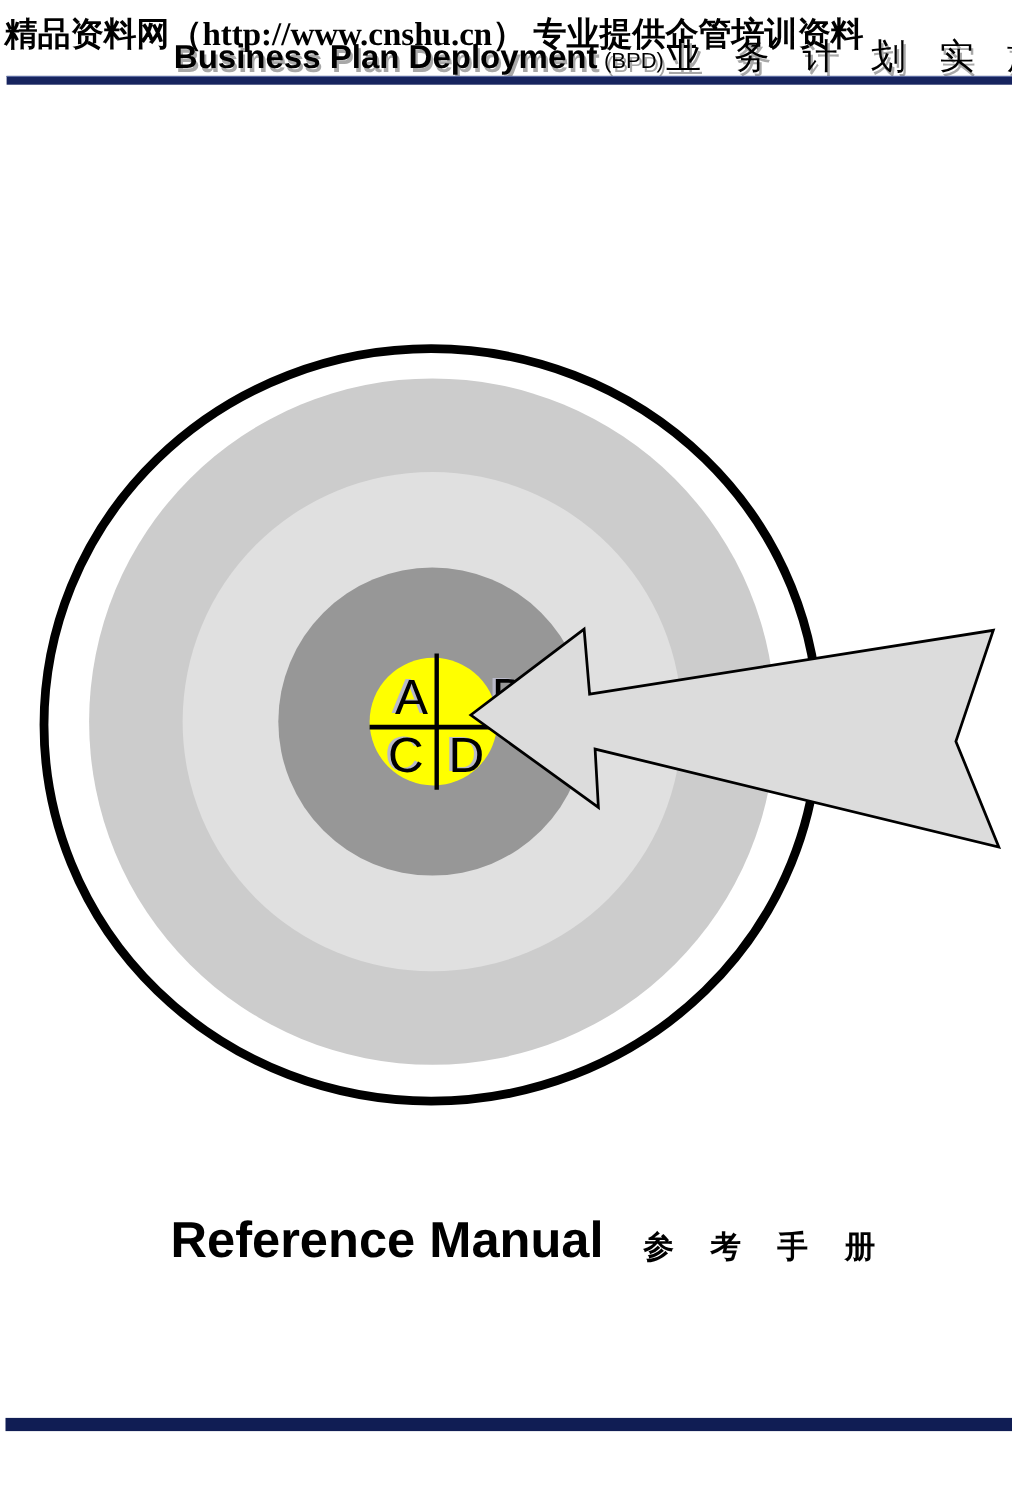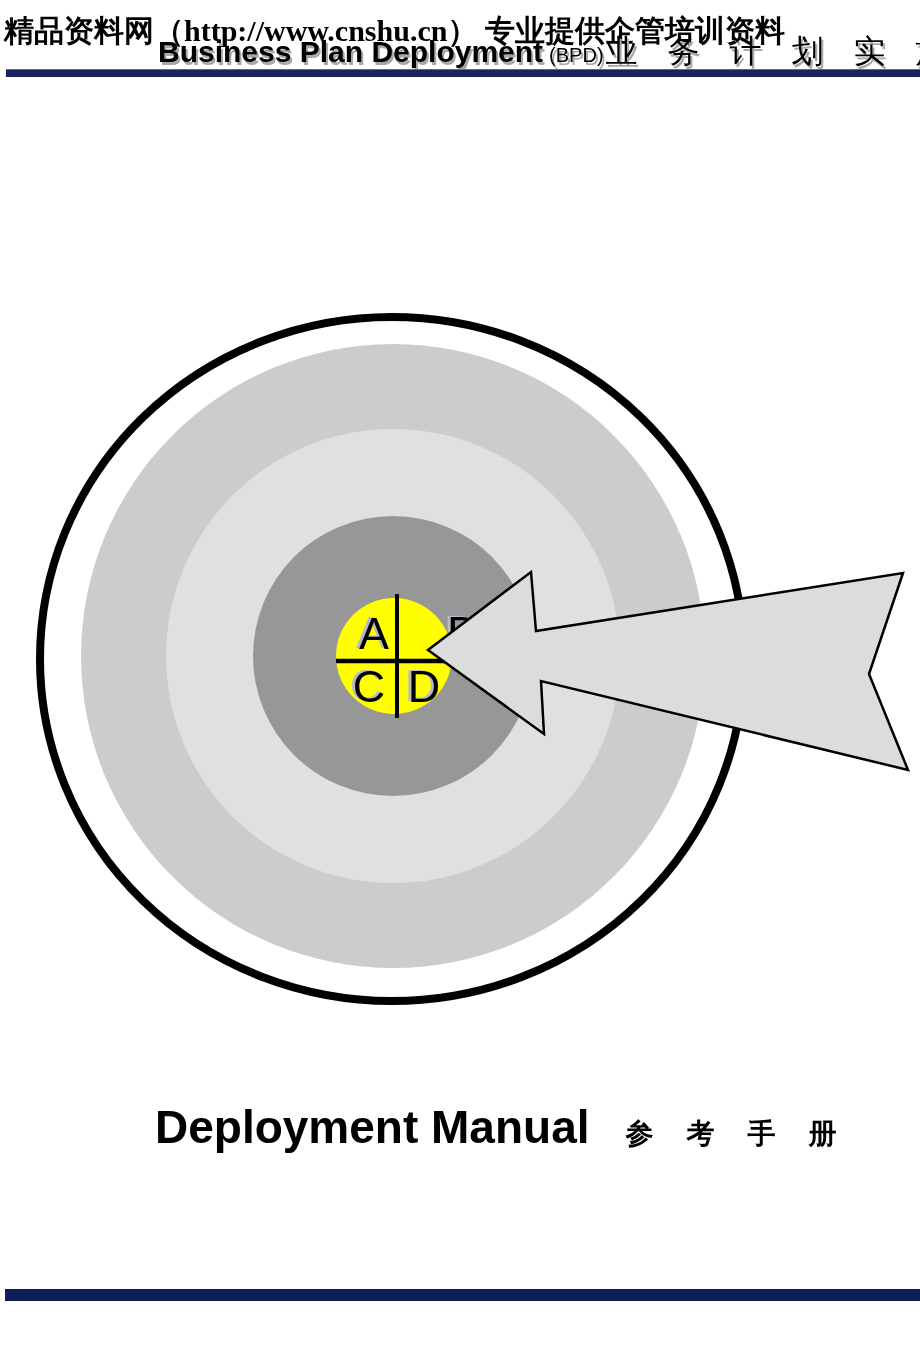--- a/index.html
+++ b/index.html
@@ -106,17 +106,17 @@
   <text class="quad-letter" x="421" y="701" text-anchor="middle" fill="#b9b9c9">D</text>
   <text class="quad-letter" x="424" y="702" text-anchor="middle" fill="#000000">D</text>
 
   <line x1="397" y1="594" x2="397" y2="718" stroke="#000000" stroke-width="4"></line>
   <line x1="336" y1="661" x2="452" y2="661" stroke="#000000" stroke-width="4.5"></line>
 
   <polygon points="428,650 531,572 536,631 903,573 869,674 908,770 541,681 544,734" fill="#dcdcdc" stroke="#000000" stroke-width="2.5" stroke-linejoin="miter"></polygon>
 </svg>
 
 <div class="footer-title">
-  <span class="f-en">Deployment Manual</span>
+  <span class="f-en">Reference Manual</span>
   <span class="f-cn">参 考 手 册</span>
 </div>
 
 <div class="footer-rule"></div>
 
 </body></html>

